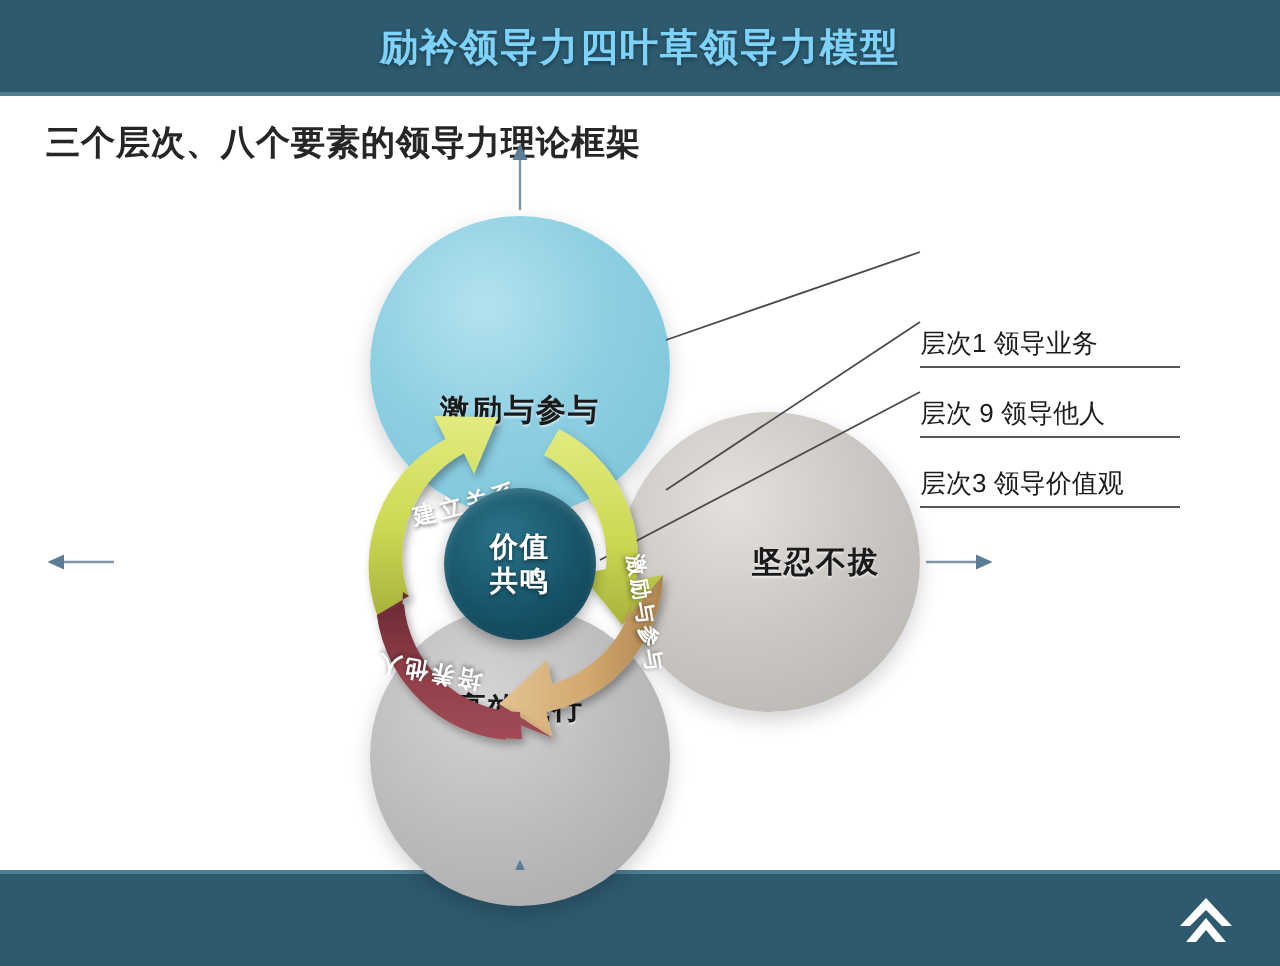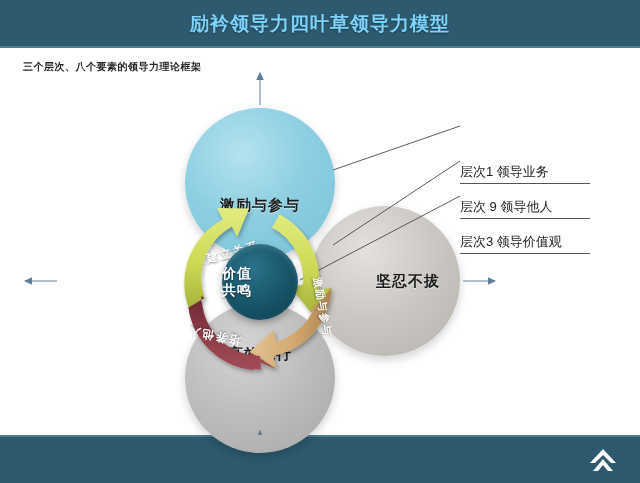--- a/index.html
+++ b/index.html
@@ -43,21 +43,21 @@
   .stage {
     position: absolute;
     left: 0; top: 48px;
     width: 640px; height: 387px;
     background: #ffffff;
   }
 
   .subtitle {
     position: absolute;
     left: 23px; top: 12px;
-    font-size: 10px;
+    font-size: 17px;
     color: #262626;
     font-weight: bold;
     letter-spacing: 0.5px;
   }
 
   
   .petal {
     position: absolute;
     border-radius: 50%;
     display: flex;
@@ -135,20 +135,21 @@
   .hub {
     position: absolute;
     left: 222px; top: 196px;
     width: 76px; height: 76px;
     border-radius: 50%;
     background: radial-gradient(circle at 40% 32%, #2a7389 0%, #175368 55%, #0e3c4d 100%);
     box-shadow: inset 0 2px 5px rgba(255,255,255,0.18), 0 3px 7px rgba(0,0,0,0.3);
     z-index: 8;
     display: flex;
     flex-direction: column;
+    align-items: center;
     justify-content: center;
   }
   .hub-line {
     color: #ffffff;
     font-size: 14px;
     font-weight: bold;
     line-height: 17px;
     letter-spacing: 1px;
     text-shadow: 0 1px 2px rgba(0,0,0,0.5);
   }

